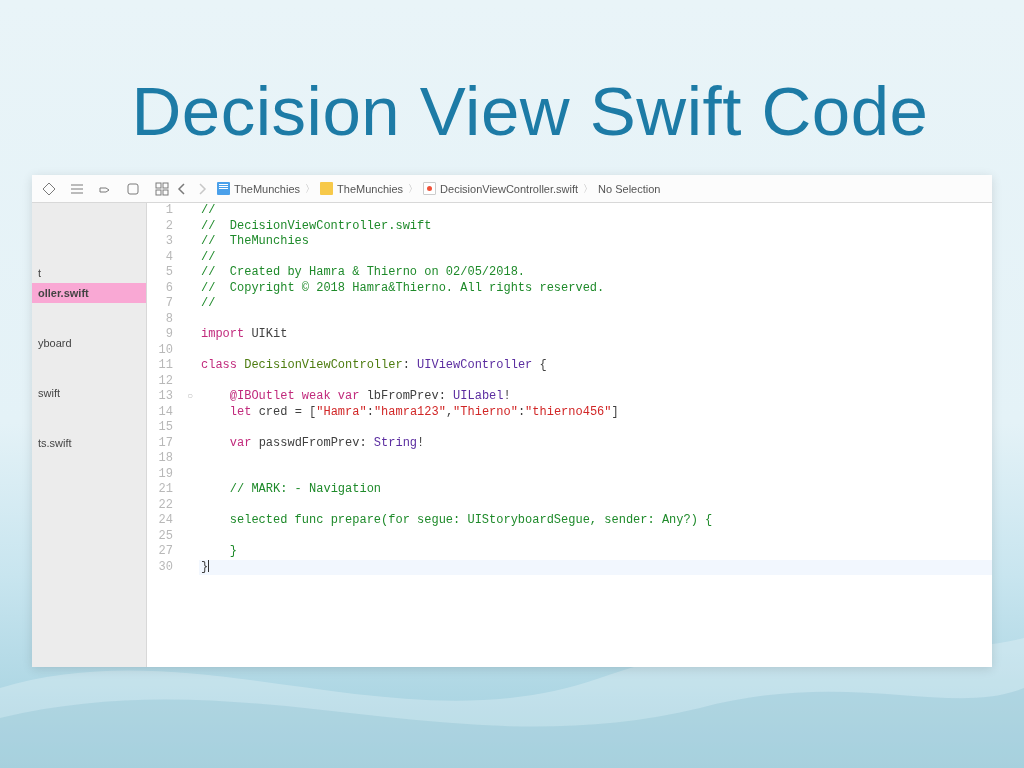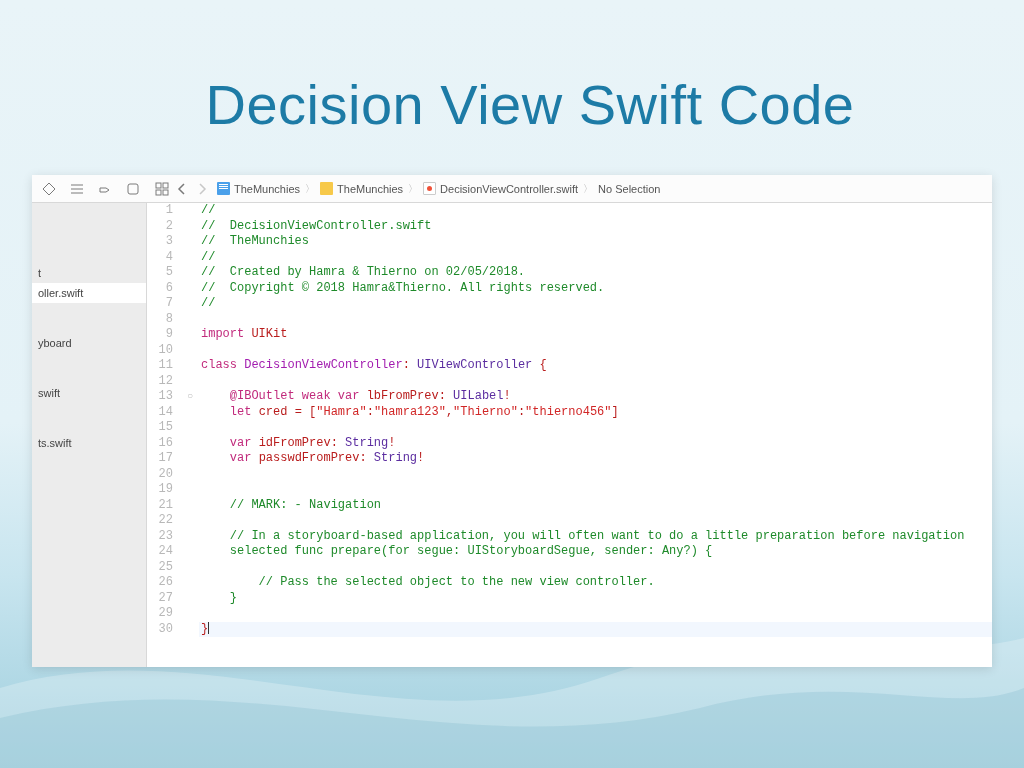--- a/index.html
+++ b/index.html
@@ -6,21 +6,21 @@
   html, body { width: 1024px; height: 768px; overflow: hidden; font-family: -apple-system, "Helvetica Neue", Arial, sans-serif; }
   body {
     background: linear-gradient(to bottom, #e9f4f8 0%, #e4f2f7 55%, #c8e5ef 75%, #9ecedd 100%);
     position: relative;
   }
   .wave {
     position: absolute; bottom: 0; left: 0; width: 1024px; height: 200px; pointer-events: none;
   }
   .slide-title {
     text-align: center;
-    font-size: 56px;
+    font-size: 69px;
     font-weight: 300;
     color: #1d7ba6;
     padding-top: 72px;
     letter-spacing: 0.5px;
     padding-left: 36px;
   }
   .ide-window {
     position: absolute;
     top: 175px; left: 32px;
     width: 960px; height: 492px;
@@ -60,43 +60,43 @@
   .swift-doc { background:#fff; border:1px solid #ccc; border-radius:1px; position:relative; }
   .swift-doc::after { content:''; position:absolute; width:5px; height:5px; background:#f05138; border-radius:50%; top:3px; left:3px; }
   .body {
     flex:1; display:flex; overflow:hidden;
   }
   .sidebar {
     width: 115px; background:#ececec; border-right:1px solid #d8d8d8;
     font-size: 11px; padding-top: 60px;
   }
   .side-item { padding: 4px 6px; color:#444; white-space:nowrap; overflow:hidden; }
-  .side-item.selected { background:#ffffff; }
+  .side-item.selected { background:#f9a8d4;font-weight:bold; }
   .side-spacer { height: 30px; }
   .editor {
     flex:1; background:#fff; overflow:hidden;
     font-family: Menlo, Monaco, "Courier New", monospace;
     font-size: 12px;
     line-height: 15.5px;
   }
   .line { display:flex; white-space: pre; }
   .gutter {
     width: 34px; text-align:right; padding-right:8px; color:#b8b8b8;
     user-select:none; flex-shrink:0;
   }
   .gutter-icon { width:18px; text-align:center; color:#bfbfbf; flex-shrink:0; }
   .gutter-icon.circle::before { content:'○'; font-size:10px; }
   .code { flex:1; padding-left:2px; }
   .line.cursor .code { background:#f2f7fe; }
   .tok-comment { color:#1e8a2a; }
   .tok-keyword { color:#c12a7c; }
   .tok-type { color:#5b2da0; }
-  .tok-typedark { color:#a21caf; }
+  .tok-typedark { color:#4d7c0f; }
   .tok-string { color:#d12626; }
-  .tok-plain { color:#b91c1c; }
+  .tok-plain { color:#404040; }
   .cursor-bar { display:inline-block; width:1px; height:12px; background:#333; vertical-align:middle; margin-left:0px;}
 </style>
 </head>
 <body>
 
 <svg class="wave" viewBox="0 0 1024 200" preserveAspectRatio="none">
   <path d="M0,120 C200,60 400,180 600,110 C800,40 900,100 1024,70 L1024,200 L0,200 Z" fill="rgba(255,255,255,0.25)"></path>
   <path d="M0,150 C250,90 450,200 700,140 C850,100 950,150 1024,120 L1024,200 L0,200 Z" fill="rgba(120,180,200,0.25)"></path>
 </svg>
 
@@ -187,28 +187,24 @@
         <div class="line"><div class="gutter">6</div><div class="gutter-icon"></div><div class="code"><span class="tok-comment">//  Copyright © 2018 Hamra&amp;Thierno. All rights reserved.</span></div></div>
         <div class="line"><div class="gutter">7</div><div class="gutter-icon"></div><div class="code"><span class="tok-comment">//</span></div></div>
         <div class="line"><div class="gutter">8</div><div class="gutter-icon"></div><div class="code"><span class="tok-plain"></span></div></div>
         <div class="line"><div class="gutter">9</div><div class="gutter-icon"></div><div class="code"><span class="tok-keyword">import</span><span class="tok-plain"> </span><span class="tok-plain">UIKit</span></div></div>
         <div class="line"><div class="gutter">10</div><div class="gutter-icon"></div><div class="code"><span class="tok-plain"></span></div></div>
         <div class="line"><div class="gutter">11</div><div class="gutter-icon"></div><div class="code"><span class="tok-keyword">class</span><span class="tok-plain"> </span><span class="tok-typedark">DecisionViewController</span><span class="tok-plain">: </span><span class="tok-type">UIViewController</span><span class="tok-plain"> {</span></div></div>
         <div class="line"><div class="gutter">12</div><div class="gutter-icon"></div><div class="code"><span class="tok-plain"></span></div></div>
         <div class="line"><div class="gutter">13</div><div class="gutter-icon circle"></div><div class="code"><span class="tok-plain">    </span><span class="tok-keyword">@IBOutlet</span><span class="tok-plain"> </span><span class="tok-keyword">weak</span><span class="tok-plain"> </span><span class="tok-keyword">var</span><span class="tok-plain"> </span><span class="tok-plain">lbFromPrev</span><span class="tok-plain">: </span><span class="tok-type">UILabel</span><span class="tok-plain">!</span></div></div>
         <div class="line"><div class="gutter">14</div><div class="gutter-icon"></div><div class="code"><span class="tok-plain">    </span><span class="tok-keyword">let</span><span class="tok-plain"> </span><span class="tok-plain">cred</span><span class="tok-plain"> = [</span><span class="tok-string">"Hamra"</span><span class="tok-plain">:</span><span class="tok-string">"hamra123"</span><span class="tok-plain">,</span><span class="tok-string">"Thierno"</span><span class="tok-plain">:</span><span class="tok-string">"thierno456"</span><span class="tok-plain">]</span></div></div>
         <div class="line"><div class="gutter">15</div><div class="gutter-icon"></div><div class="code"><span class="tok-plain"></span></div></div>
-        <div class="line"><div class="gutter">16</div><div class="gutter-icon"></div><div class="code"><span class="tok-plain">    </span><span class="tok-keyword">var</span><span class="tok-plain"> </span><span class="tok-plain">idFromPrev</span><span class="tok-plain">: </span><span class="tok-type">String</span><span class="tok-plain">!</span></div></div>
         <div class="line"><div class="gutter">17</div><div class="gutter-icon"></div><div class="code"><span class="tok-plain">    </span><span class="tok-keyword">var</span><span class="tok-plain"> </span><span class="tok-plain">passwdFromPrev</span><span class="tok-plain">: </span><span class="tok-type">String</span><span class="tok-plain">!</span></div></div>
-        <div class="line"><div class="gutter">20</div><div class="gutter-icon"></div><div class="code"><span class="tok-plain"></span></div></div>
+        <div class="line"><div class="gutter">18</div><div class="gutter-icon"></div><div class="code"><span class="tok-plain"></span></div></div>
         <div class="line"><div class="gutter">19</div><div class="gutter-icon"></div><div class="code"><span class="tok-plain"></span></div></div>
         <div class="line"><div class="gutter">21</div><div class="gutter-icon"></div><div class="code"><span class="tok-plain">    </span><span class="tok-comment">// MARK: - Navigation</span></div></div>
         <div class="line"><div class="gutter">22</div><div class="gutter-icon"></div><div class="code"><span class="tok-plain"></span></div></div>
-        <div class="line"><div class="gutter">23</div><div class="gutter-icon"></div><div class="code"><span class="tok-plain">    </span><span class="tok-comment">// In a storyboard-based application, you will often want to do a little preparation before navigation</span></div></div>
         <div class="line"><div class="gutter">24</div><div class="gutter-icon"></div><div class="code"><span class="tok-plain">    </span><span class="tok-comment">selected func prepare(for segue: UIStoryboardSegue, sender: Any?) {</span></div></div>
         <div class="line"><div class="gutter">25</div><div class="gutter-icon"></div><div class="code"><span class="tok-plain">        </span></div></div>
-        <div class="line"><div class="gutter">26</div><div class="gutter-icon"></div><div class="code"><span class="tok-plain">        </span><span class="tok-comment">// Pass the selected object to the new view controller.</span></div></div>
         <div class="line"><div class="gutter">27</div><div class="gutter-icon"></div><div class="code"><span class="tok-plain">    </span><span class="tok-comment">}</span></div></div>
-        <div class="line"><div class="gutter">29</div><div class="gutter-icon"></div><div class="code"><span class="tok-plain"></span></div></div>
         <div class="line cursor"><div class="gutter">30</div><div class="gutter-icon"></div><div class="code"><span class="tok-plain">}</span><span class="cursor-bar"></span></div></div>
       </div>
   </div>
 </div>
 
 </body></html>

